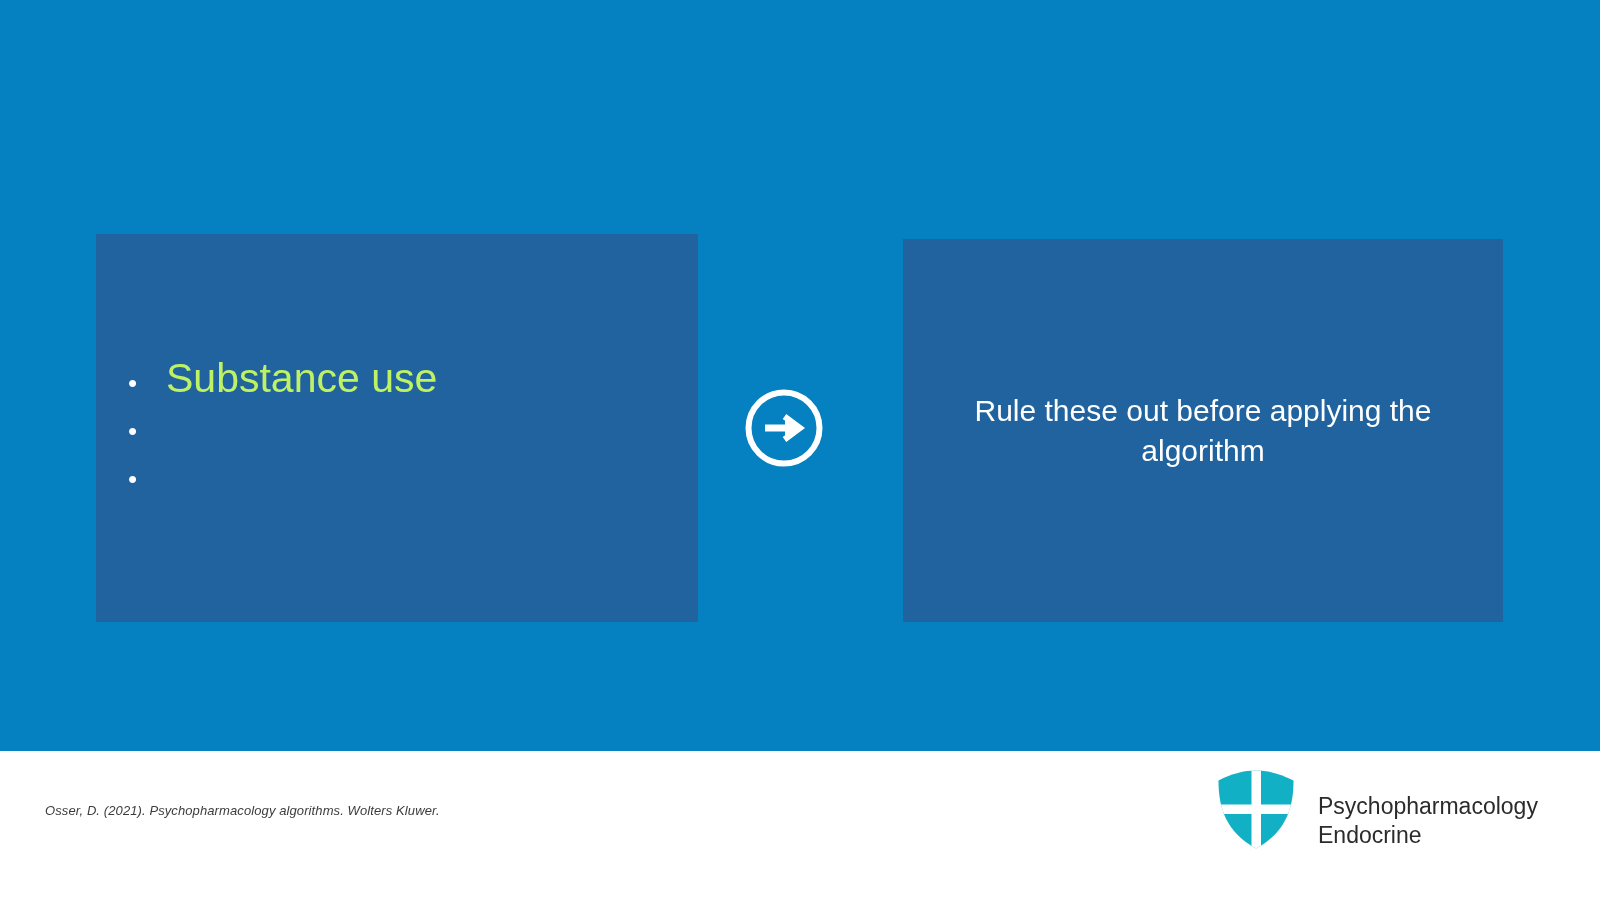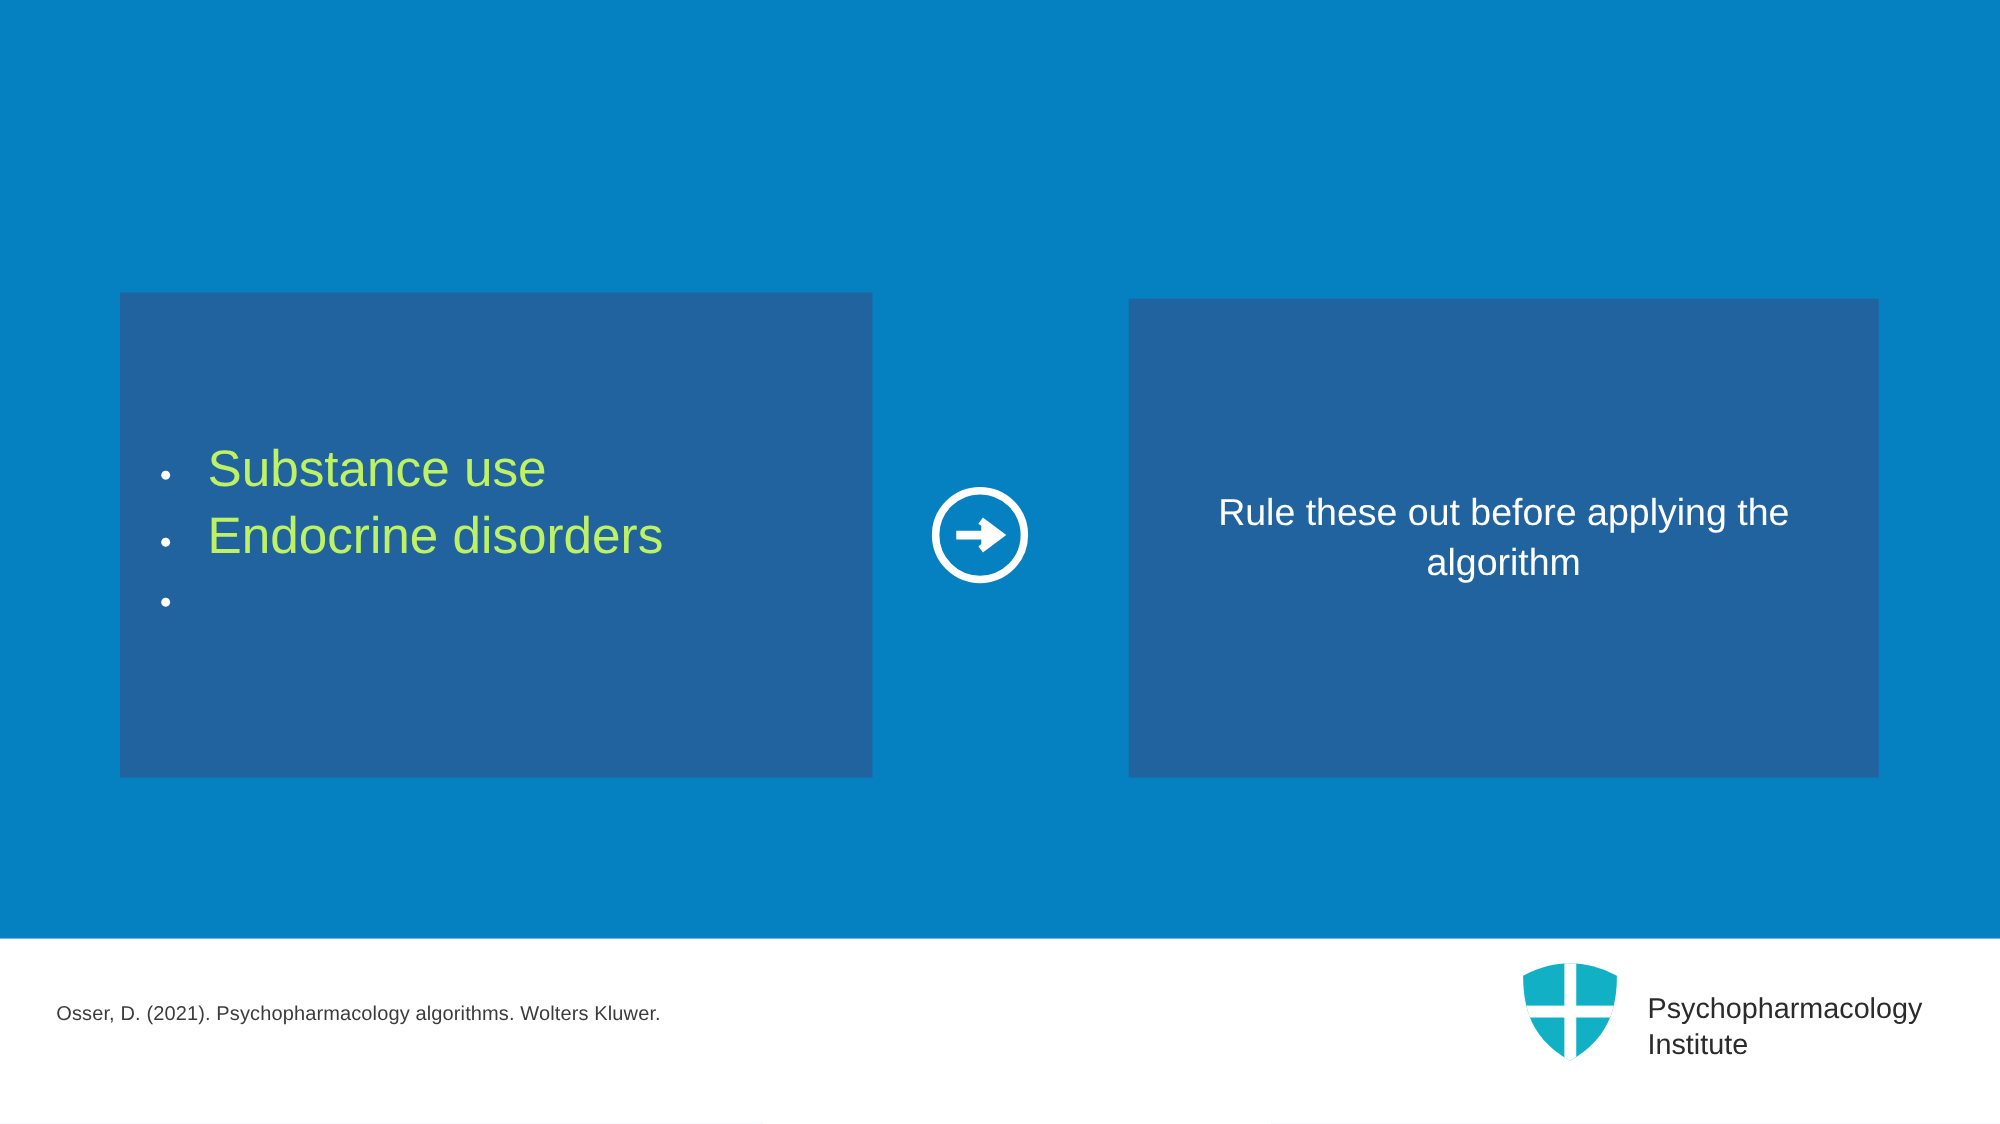--- a/index.html
+++ b/index.html
@@ -136,23 +136,24 @@
     top: 751px;
     width: 1600px;
     height: 148px;
     background: #ffffff;
   }
   #citation {
     position: absolute;
     left: 45px;
     top: 52px;
     color: #3c3c3c;
-    font-size: 16px;
+    font-size: 13px;
     letter-spacing: 0.1px;
     white-space: nowrap;
+    font-style: italic;
   }
 
   
   #logo {
     position: absolute;
     left: 1216px;
     top: 766px;
     height: 84px;
     display: flex;
     align-items: flex-end;
@@ -182,21 +183,20 @@
     <div id="left-panel" class="panel">
       <div id="bullet-list">
 
         <div class="bullet-item">
           <span class="bullet-marker">•</span>
           <span class="bullet-label">Substance use</span>
         </div>
 
         <div class="bullet-item">
           <span class="bullet-marker">•</span>
-          <span class="bullet-label">Endocrine disorders</span>
         </div>
 
         <div class="bullet-item">
           <span class="bullet-marker">•</span>
         </div>
 
       </div>
     </div>
 
     <div id="arrow-icon">
@@ -230,17 +230,17 @@
         </defs>
         <g clip-path="url(#shieldClip)">
           <rect x="0" y="0" width="80" height="82" fill="#12b0c4"></rect>
           <rect x="35.5" y="-4" width="9.5" height="90" fill="#ffffff"></rect>
           <rect x="-4" y="36.5" width="88" height="9.5" fill="#ffffff"></rect>
         </g>
       </svg>
     </div>
     <div id="logo-wordmark">
       <span class="logo-line">Psychopharmacology</span>
-      <span class="logo-line">Institute</span>
+      <span class="logo-line">Endocrine</span>
     </div>
   </div>
 
 </div>
 
 </body></html>

